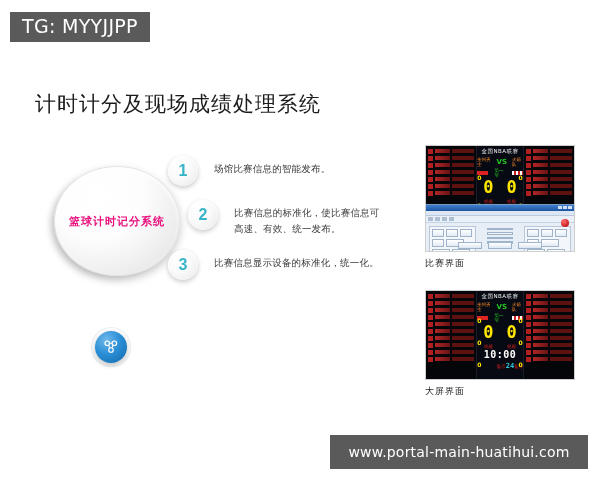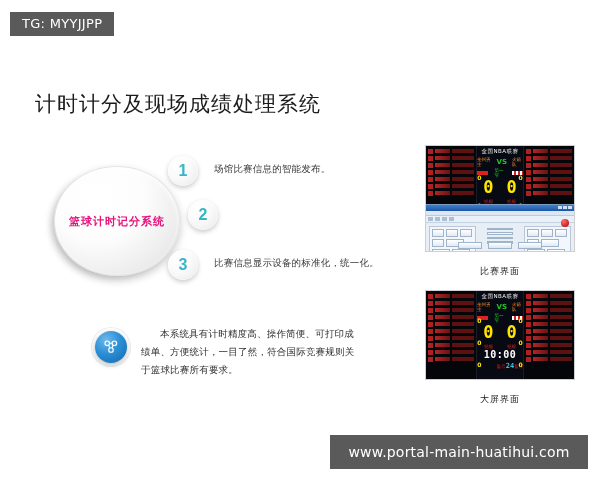--- a/index.html
+++ b/index.html
@@ -2,21 +2,21 @@
 <html lang="zh"><head>
 <meta charset="utf-8">
 <style>
   html,body{margin:0;padding:0;}
   body{
     width:600px;height:480px;background:#ffffff;position:relative;overflow:hidden;
     font-family:"DejaVu Sans","Liberation Sans",sans-serif;
   }
   .tg-badge{
     position:absolute;left:10px;top:12px;background:#5a5a5a;color:#ffffff;
-    font-size:13px;letter-spacing:.3px;padding:5px 12px 6px 12px;line-height:1;
+    font-size:19px;letter-spacing:.3px;padding:5px 12px 6px 12px;line-height:1;
   }
   .page-title{
     position:absolute;left:35px;top:90px;font-size:21px;color:#1c1c1c;
     letter-spacing:1px;font-weight:400;white-space:nowrap;
   }
   
   .diagram{position:absolute;left:40px;top:160px;width:340px;height:140px;}
   .disc-shadow{
     position:absolute;left:10px;top:12px;width:122px;height:106px;border-radius:50%;
     background:radial-gradient(ellipse at 40% 35%, #c9c9c9 0%, #d9d9d9 45%, #efefef 100%);
@@ -58,21 +58,21 @@
     display:flex;align-items:center;justify-content:center;
   }
   .para-text{
     margin-left:14px;font-size:9.5px;color:#2e2e2e;line-height:1.9;letter-spacing:.2px;
     text-indent:19px;
   }
   
   .fig{position:absolute;}
   .fig-img{border:1px solid #cfcfcf;background:#000;overflow:hidden;position:relative;}
   .fig-cap{
-    text-align:center;font-size:9px;color:#222;margin-top:13px;letter-spacing:1px;
+    font-size:9px;color:#222;margin-top:5px;letter-spacing:1px;
   }
   .fig1{left:425px;top:145px;width:150px;}
   .fig1 .fig-img{height:105px;}
   .fig2{left:425px;top:290px;width:150px;}
   .fig2 .fig-img{height:88px;}
   
   .sb{position:absolute;left:0;top:0;right:0;bottom:0;background:#05060a;display:flex;}
   .sb-side{width:31%;padding:2px 2px;display:flex;flex-direction:column;gap:1px;}
   .sb-row{display:flex;align-items:center;gap:2px;height:6px;}
   .sb-name{flex:1;height:4px;background:linear-gradient(90deg,#cf2b2b,#7a1616);opacity:.85;}
@@ -143,39 +143,39 @@
   <div class="disc">
     <span class="disc-label">篮球计时记分系统</span>
   </div>
 
   <div class="bullet b1">
     <div class="num-badge">1</div>
     <div class="bullet-text">场馆比赛信息的智能发布。</div>
   </div>
   <div class="bullet b2">
     <div class="num-badge">2</div>
+    <div class="bullet-text">比赛信息的标准化，使比赛信息可高速、有效、统一发布。</div>
   </div>
   <div class="bullet b3">
     <div class="num-badge">3</div>
     <div class="bullet-text">比赛信息显示设备的标准化，统一化。</div>
   </div>
 </div>
 
 <div class="para-block">
   <div class="net-icon">
     <svg width="18" height="18" viewBox="0 0 24 24" aria-hidden="true">
       <circle cx="7" cy="7" r="3" fill="none" stroke="#ffffff" stroke-width="1.6"></circle>
       <circle cx="16.5" cy="7" r="3" fill="none" stroke="#ffffff" stroke-width="1.6"></circle>
       <circle cx="12" cy="16" r="3" fill="none" stroke="#ffffff" stroke-width="1.6"></circle>
       <line x1="10" y1="7" x2="13.5" y2="7" stroke="#ffffff" stroke-width="1.4"></line>
       <line x1="8.6" y1="9.6" x2="10.6" y2="13.4" stroke="#ffffff" stroke-width="1.4"></line>
       <line x1="15" y1="9.6" x2="13.2" y2="13.4" stroke="#ffffff" stroke-width="1.4"></line>
     </svg>
   </div>
-  <div class="para-text">本系统具有计时精度高、操作简便、可打印成绩单、方便统计，一目了然，符合国际竞赛规则关于篮球比赛所有要求。</div>
 </div>
 
 <div class="fig fig1">
   <div class="fig-img">
     <div class="sb">
       <div class="sb-side">
         <div class="sb-row">
             <span class="sb-num"></span>
             <span class="sb-name"></span>
             <span class="sb-digits"></span>

